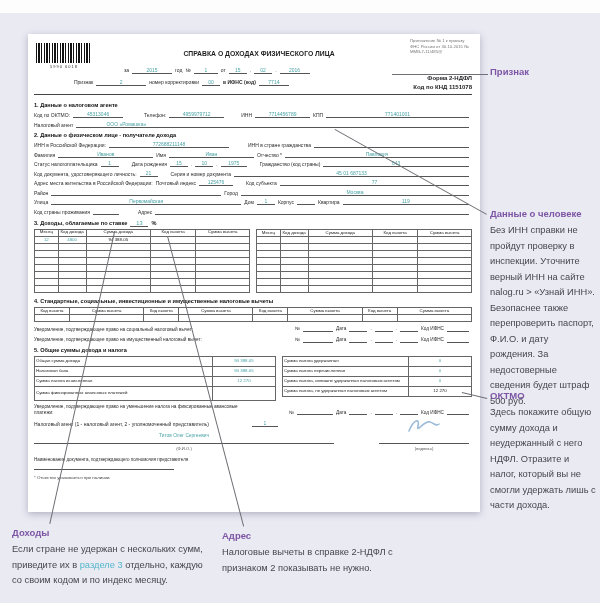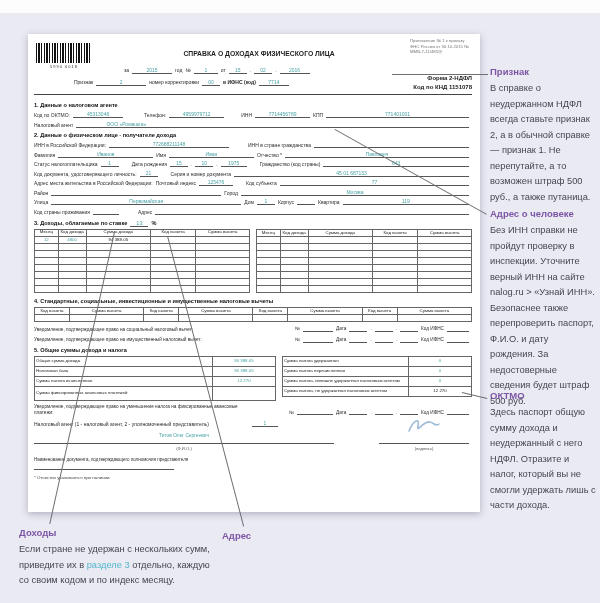--- a/index.html
+++ b/index.html
@@ -467,33 +467,33 @@
 </div>
 
 <div class="cline" style="left:392px;top:74px;width:96px"></div>
 <div class="cline" style="left:335px;top:129px;width:174px;transform:rotate(29.2deg)"></div>
 <div class="cline" style="left:462px;top:392px;width:26px;transform:rotate(13.5deg)"></div>
 <div class="cline" style="left:115px;top:232px;width:299px;transform:rotate(102.5deg)"></div>
 <div class="cline" style="left:168px;top:236px;width:300px;transform:rotate(75.3deg)"></div>
 
 <div class="ann" style="left:490px;top:66px;width:106px">
   <div class="ann-title">Признак</div>
-  <div class="ann-body">В справке о неудержанном НДФЛ всегда ставьте признак 2, а в обычной справке — признак 1. Не перепутайте, а то возможен штраф 500 руб., а также путаница.</div>
 </div>
 
 <div class="ann" style="left:490px;top:208px;width:106px">
-  <div class="ann-title">Адрес о человеке</div>
+  <div class="ann-title">Данные о человеке</div>
   <div class="ann-body">Без ИНН справки не пройдут проверку в инспекции. Уточните верный ИНН на сайте nalog.ru &gt; «Узнай ИНН». Безопаснее также перепроверить паспорт, Ф.И.О. и дату рождения. За недостоверные сведения будет штраф 500 руб.</div>
 </div>
 
 <div class="ann" style="left:490px;top:390px;width:106px">
   <div class="ann-title">ОКТМО</div>
-  <div class="ann-body">Здесь паспорт общую сумму дохода и неудержанный с него НДФЛ. Отразите и налог, который вы не смогли удержать лишь с части дохода.</div>
-</div>
-
-<div class="ann" style="left:19px;top:527px;width:196px">
+  <div class="ann-body">Здесь покажите общую сумму дохода и неудержанный с него НДФЛ. Отразите и налог, который вы не смогли удержать лишь с части дохода.</div>
+</div>
+
+<div class="ann" style="left:12px;top:527px;width:196px">
   <div class="ann-title">Доходы</div>
   <div class="ann-body"><span>Если стране не удержан с нескольких сумм, приведите их в </span><span class="link">разделе 3</span><span> отдельно, каждую со своим кодом и по индекс месяцу.</span></div>
 </div>
 
 <div class="ann" style="left:222px;top:530px;width:210px">
   <div class="ann-title">Адрес</div>
+  <div class="ann-body">Налоговые вычеты в справке 2-НДФЛ с признаком 2 показывать не нужно.</div>
 </div>
 
 </body></html>

